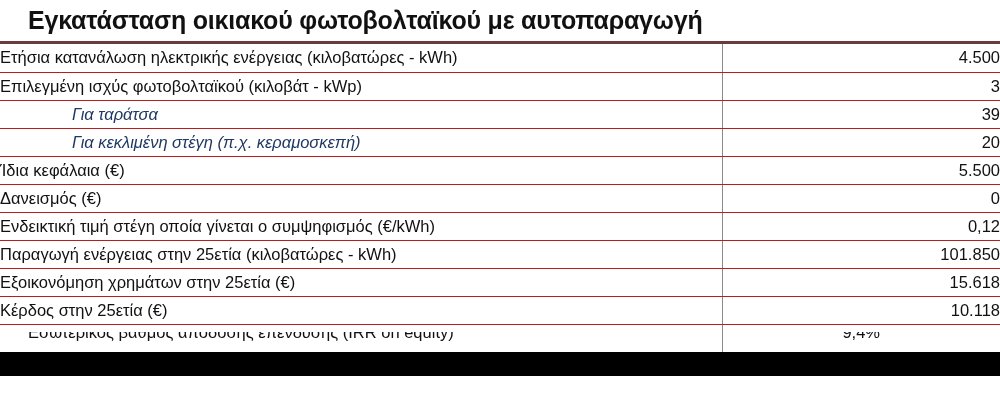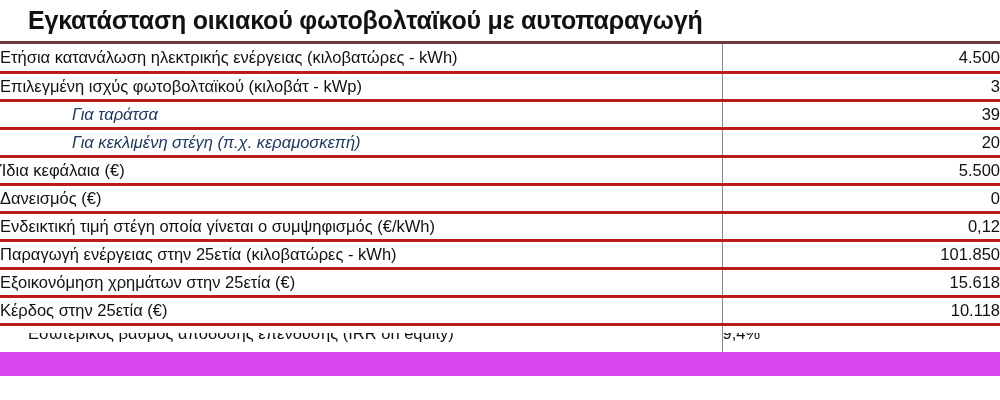--- a/index.html
+++ b/index.html
@@ -10,21 +10,21 @@
     width: 1000px;
     height: 400px;
     background: #ffffff;
     font-family: "Liberation Sans", sans-serif;
     overflow: hidden;
   }
   .sheet {
     width: 1000px;
     height: 376px;
     position: relative;
-    background: #d946ef;
+    background: #000000;
     box-sizing: border-box;
   }
   .title-row {
     height: 44px;
     border-bottom: 3px solid #6b3b3b;
     display: flex;
     align-items: center;
     padding-left: 28px;
     box-sizing: border-box;
     background: #ffffff;
@@ -38,21 +38,21 @@
   }
   table.grid {
     width: 1000px;
     border-collapse: collapse;
     table-layout: fixed;
   }
   table.grid col.c-label { width: 722px; }
   table.grid col.c-value { width: 278px; }
   table.grid td {
     height: 28px;
-    border-bottom: 3px solid #b91c1c;
+    border-bottom: 1px solid #b91c1c;
     font-size: 16.5px;
     color: #111111;
     box-sizing: border-box;
     padding: 0;
     vertical-align: middle;
     background: #ffffff;
   }
   td.label {
     padding-left: 28px;
     border-right: 1px solid #8a8a8a;
@@ -155,20 +155,20 @@
         <td class="value">10.118</td>
       </tr>
       <tr class="clipped">
         <td class="label clipped-text">
           <div class="clip-wrap">
             <div class="clip-inner">Εσωτερικός βαθμός απόδοσης επένδυσης (IRR on equity)</div>
           </div>
         </td>
         <td class="value">
           <div class="clip-wrap">
-            <div class="clip-inner" style="text-align:left;">9,4%</div>
+            <div class="clip-inner" style="text-align:center;">9,4%</div>
           </div>
         </td>
       </tr>
     </tbody>
   </table>
 
 </div>
 
 </body></html>

